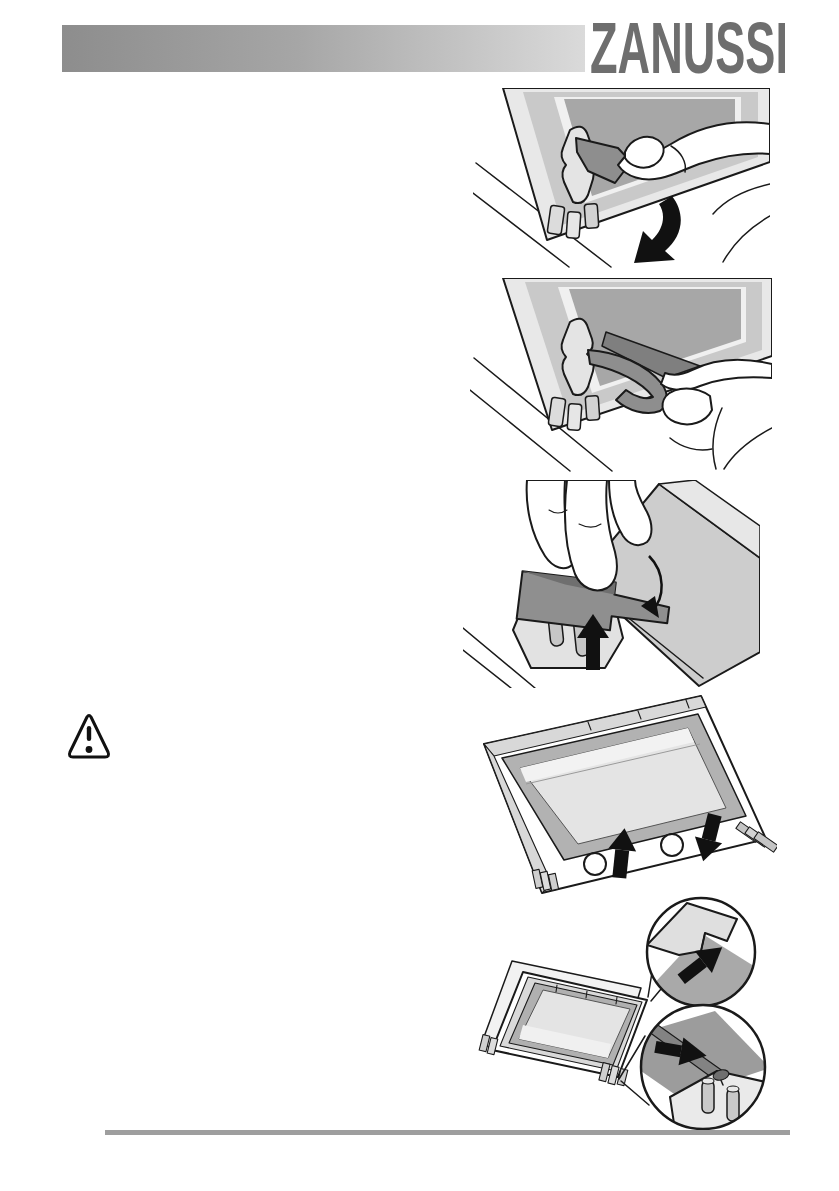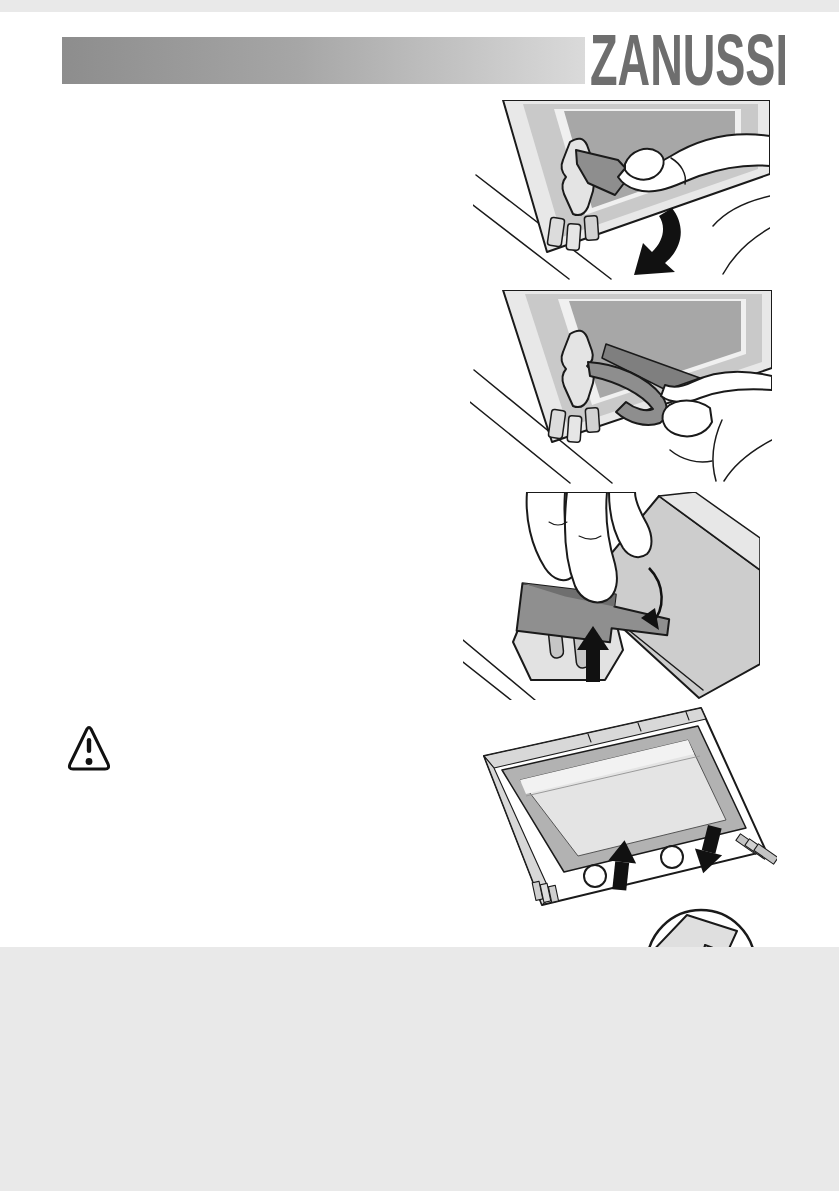--- a/index.html
+++ b/index.html
@@ -1,16 +1,16 @@
 <!DOCTYPE html>
 <html><head>
 <meta charset="utf-8">
 <style>
   html,body{margin:0;padding:0;background:#e9e9e9;}
-  .page{position:relative;width:839px;height:935px;background:#ffffff;margin:12px auto;
+  .page{position:relative;width:839px;height:1191px;background:#ffffff;margin:0 auto;
         font-family:"Liberation Sans",sans-serif;overflow:hidden;}
   .brand-bar{position:absolute;left:62px;top:25px;width:523px;height:47px;
              background:linear-gradient(90deg,#8d8d8d 0%,#a6a6a6 45%,#dadada 100%);}
   .brand-logo{position:absolute;left:588px;top:20px;width:202px;height:57px;}
   .brand-logo text{font-family:"Liberation Sans",sans-serif;font-weight:bold;fill:#6e6e6e;}
   figure{margin:0;padding:0;position:absolute;}
   .fig1{left:473px;top:88px;width:297px;height:180px;}
   .fig2{left:470px;top:278px;width:302px;height:195px;}
   .fig3{left:463px;top:480px;width:297px;height:208px;}
   .fig4{left:468px;top:692px;width:309px;height:211px;}

